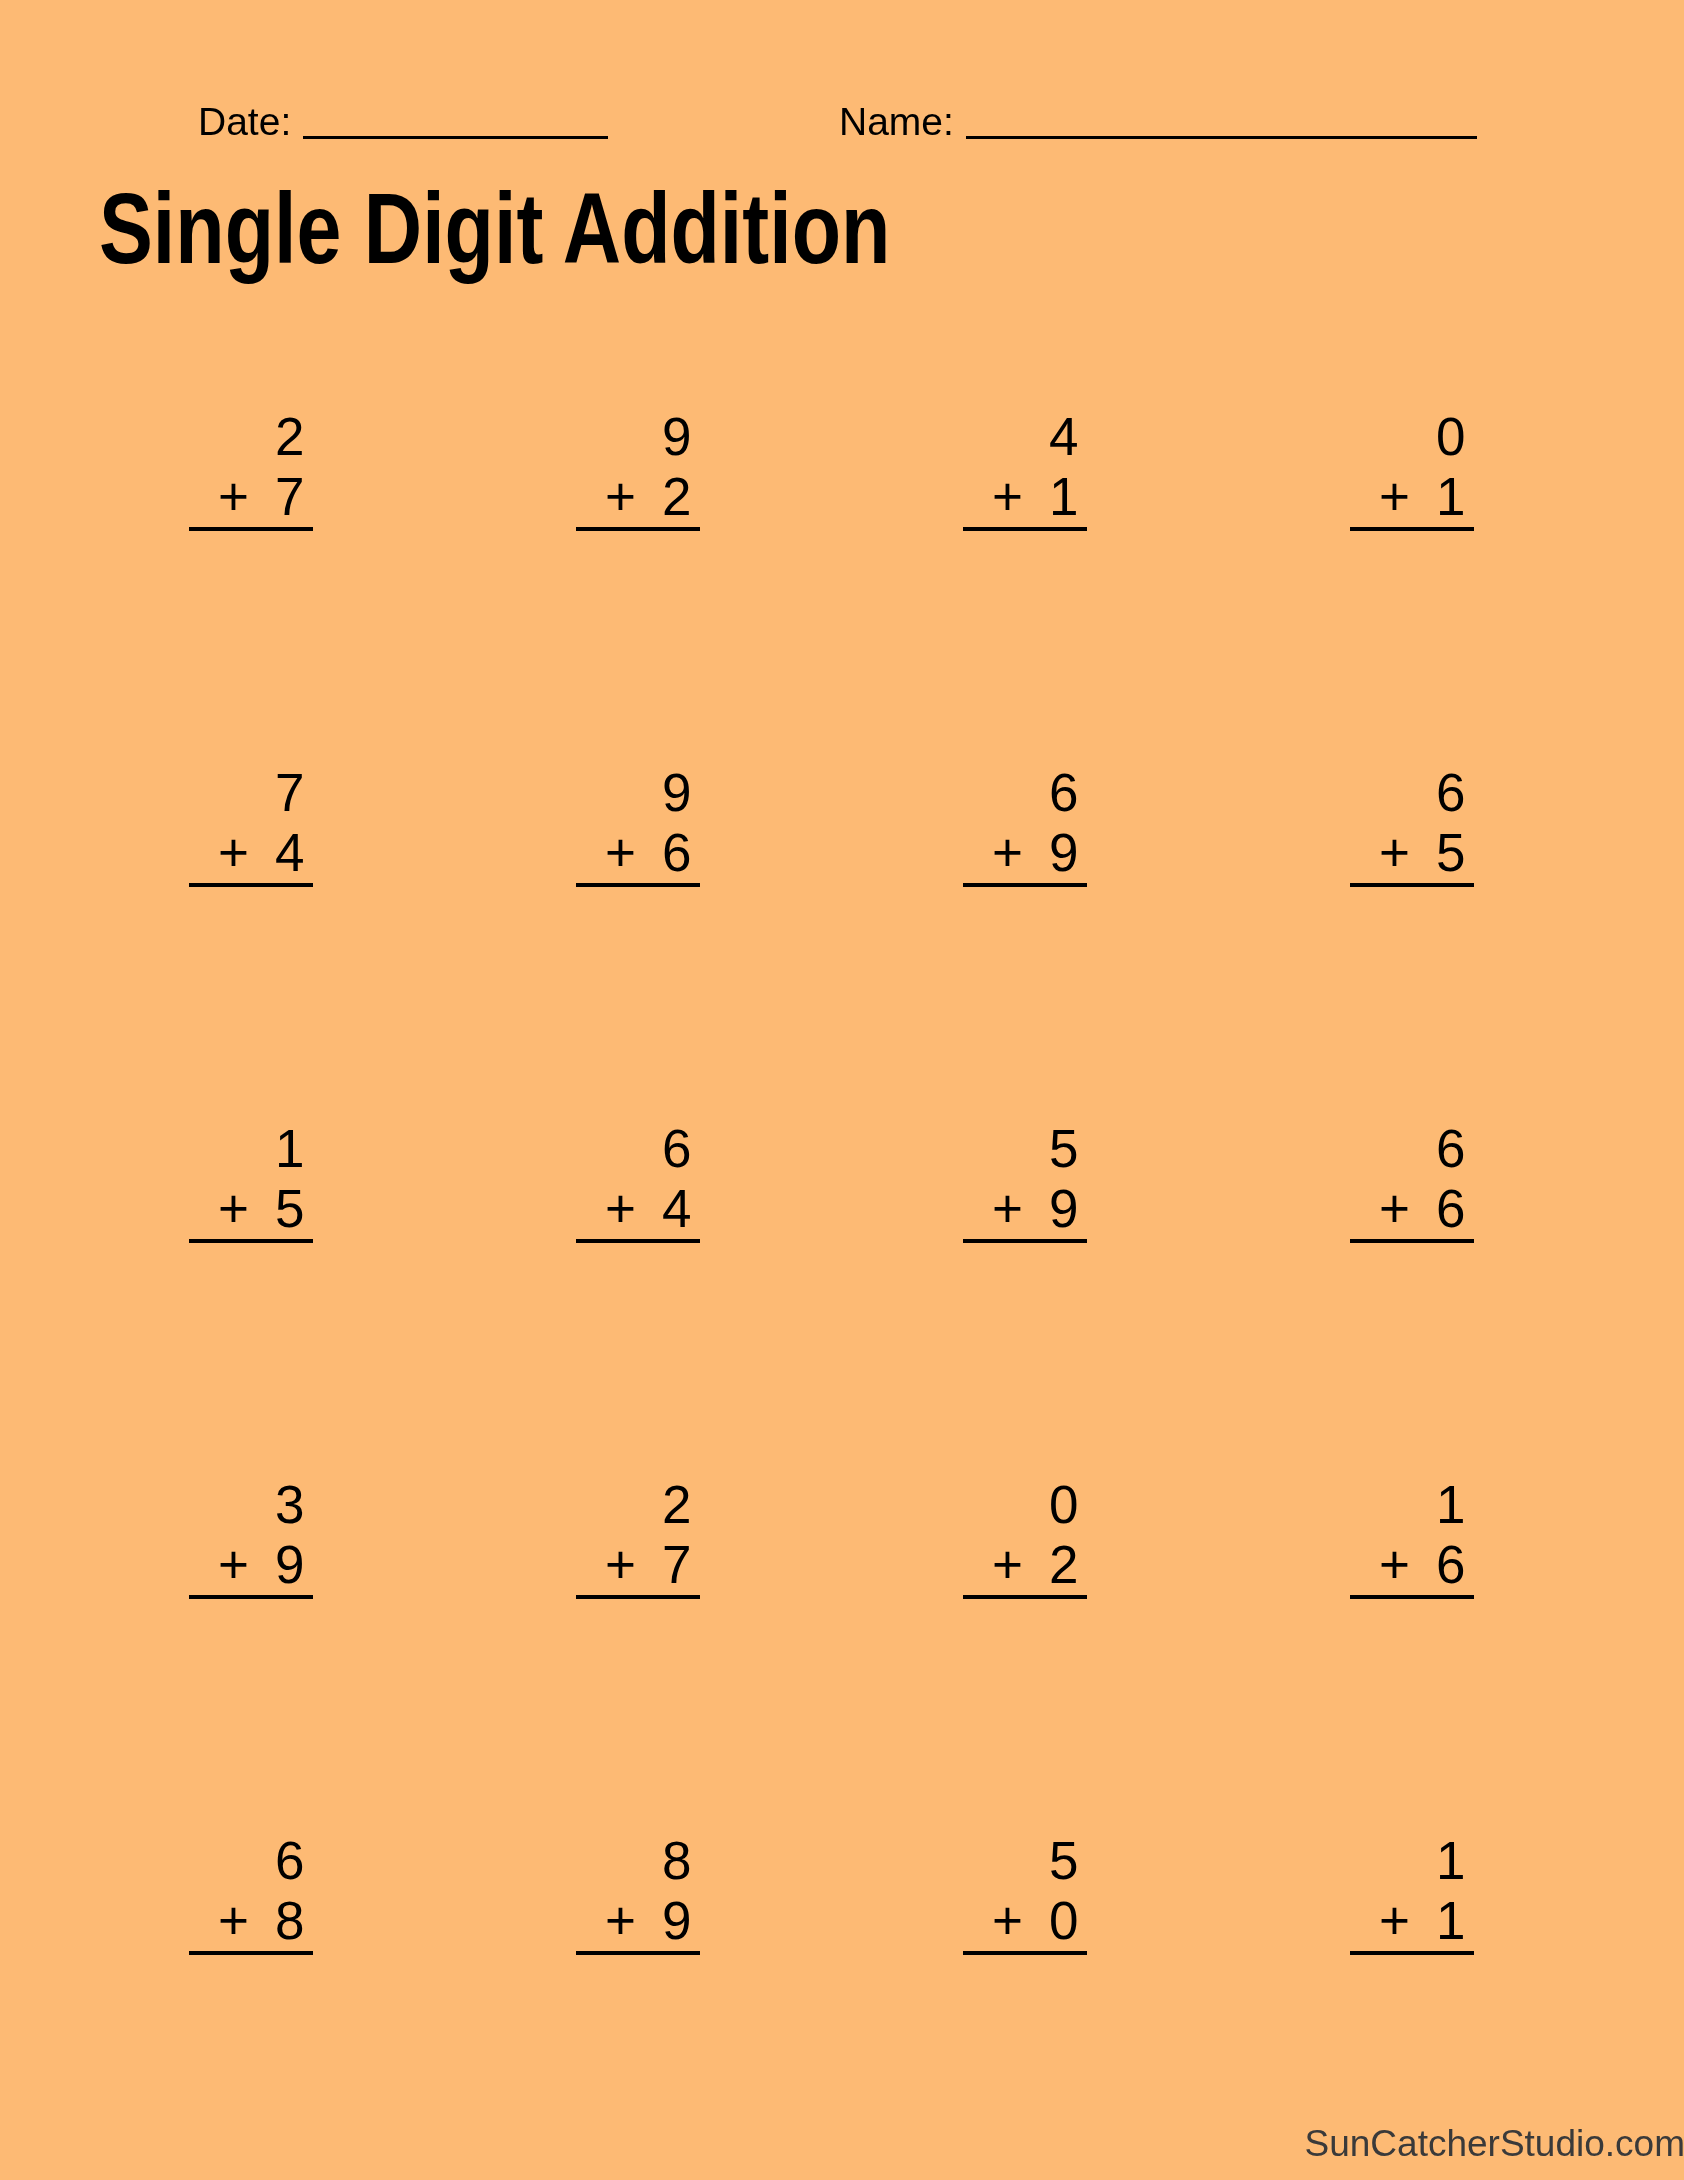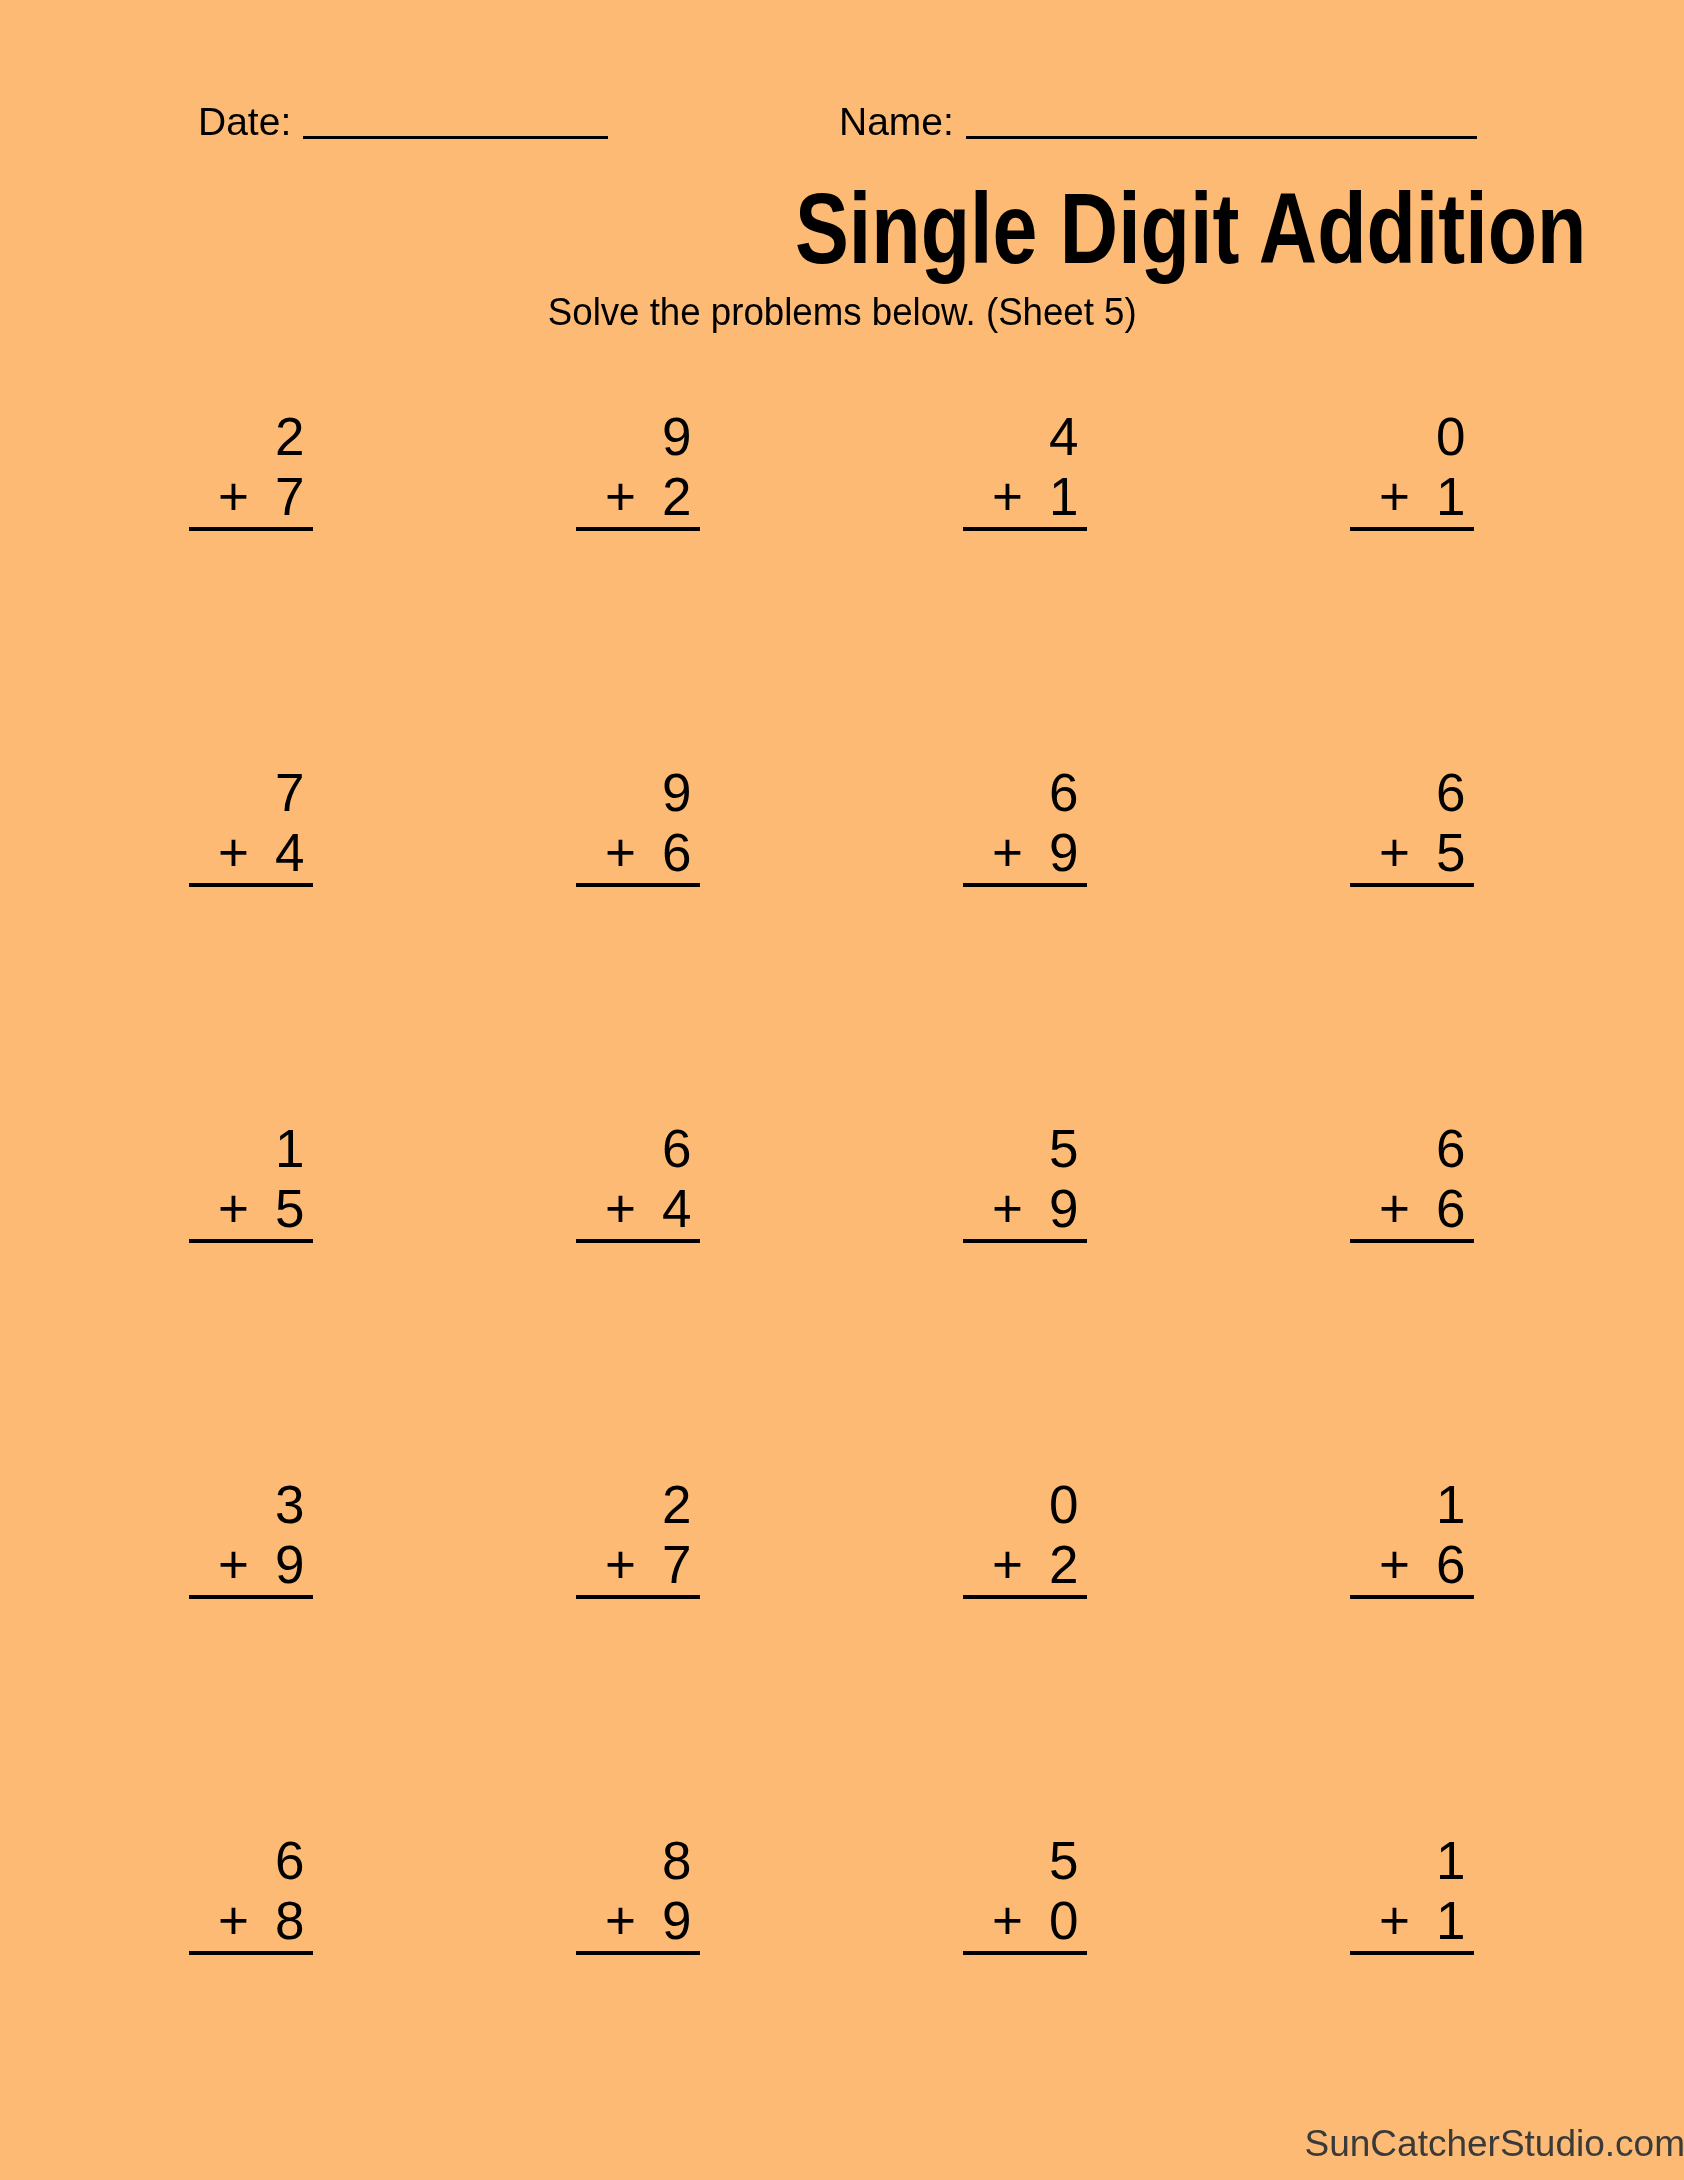--- a/index.html
+++ b/index.html
@@ -35,21 +35,21 @@
   }
   .blank-line.date { width: 305px; }
   .blank-line.name { width: 511px; }
 
   
   .title {
     position: absolute;
     top: 175px;
     left: 0;
     width: 100%;
-    text-align: right;
+    text-align: left;
     font-size: 101px;
     font-weight: bold;
     line-height: 1.05;
     white-space: nowrap;
   }
   .title .squeeze {
     display: inline-block;
     transform: scaleX(0.80);
     transform-origin: center;
   }
@@ -124,224 +124,221 @@
     <span class="blank-line date"></span>
   </div>
   <div class="field field-name">
     <span class="field-label">Name:</span>
     <span class="blank-line name"></span>
   </div>
 
   <div class="title">
     <span class="squeeze">Single Digit Addition</span>
   </div>
-  <div class="subtitle">
-    <span class="squeeze">Solve the problems below. (Sheet 5)</span>
+
+  <div class="problems-grid">
+
+    <div class="problem">
+      <div class="top-addend">2</div>
+      <div class="bottom-row">
+        <span>+</span>
+        <span>7</span>
+      </div>
+      <div class="answer-rule"></div>
+      <div class="answer-space"></div>
+    </div>
+
+    <div class="problem">
+      <div class="top-addend">9</div>
+      <div class="bottom-row">
+        <span>+</span>
+        <span>2</span>
+      </div>
+      <div class="answer-rule"></div>
+      <div class="answer-space"></div>
+    </div>
+
+    <div class="problem">
+      <div class="top-addend">4</div>
+      <div class="bottom-row">
+        <span>+</span>
+        <span>1</span>
+      </div>
+      <div class="answer-rule"></div>
+      <div class="answer-space"></div>
+    </div>
+
+    <div class="problem">
+      <div class="top-addend">0</div>
+      <div class="bottom-row">
+        <span>+</span>
+        <span>1</span>
+      </div>
+      <div class="answer-rule"></div>
+      <div class="answer-space"></div>
+    </div>
+
+    <div class="problem">
+      <div class="top-addend">7</div>
+      <div class="bottom-row">
+        <span>+</span>
+        <span>4</span>
+      </div>
+      <div class="answer-rule"></div>
+      <div class="answer-space"></div>
+    </div>
+
+    <div class="problem">
+      <div class="top-addend">9</div>
+      <div class="bottom-row">
+        <span>+</span>
+        <span>6</span>
+      </div>
+      <div class="answer-rule"></div>
+      <div class="answer-space"></div>
+    </div>
+
+    <div class="problem">
+      <div class="top-addend">6</div>
+      <div class="bottom-row">
+        <span>+</span>
+        <span>9</span>
+      </div>
+      <div class="answer-rule"></div>
+      <div class="answer-space"></div>
+    </div>
+
+    <div class="problem">
+      <div class="top-addend">6</div>
+      <div class="bottom-row">
+        <span>+</span>
+        <span>5</span>
+      </div>
+      <div class="answer-rule"></div>
+      <div class="answer-space"></div>
+    </div>
+
+    <div class="problem">
+      <div class="top-addend">1</div>
+      <div class="bottom-row">
+        <span>+</span>
+        <span>5</span>
+      </div>
+      <div class="answer-rule"></div>
+      <div class="answer-space"></div>
+    </div>
+
+    <div class="problem">
+      <div class="top-addend">6</div>
+      <div class="bottom-row">
+        <span>+</span>
+        <span>4</span>
+      </div>
+      <div class="answer-rule"></div>
+      <div class="answer-space"></div>
+    </div>
+
+    <div class="problem">
+      <div class="top-addend">5</div>
+      <div class="bottom-row">
+        <span>+</span>
+        <span>9</span>
+      </div>
+      <div class="answer-rule"></div>
+      <div class="answer-space"></div>
+    </div>
+
+    <div class="problem">
+      <div class="top-addend">6</div>
+      <div class="bottom-row">
+        <span>+</span>
+        <span>6</span>
+      </div>
+      <div class="answer-rule"></div>
+      <div class="answer-space"></div>
+    </div>
+
+    <div class="problem">
+      <div class="top-addend">3</div>
+      <div class="bottom-row">
+        <span>+</span>
+        <span>9</span>
+      </div>
+      <div class="answer-rule"></div>
+      <div class="answer-space"></div>
+    </div>
+
+    <div class="problem">
+      <div class="top-addend">2</div>
+      <div class="bottom-row">
+        <span>+</span>
+        <span>7</span>
+      </div>
+      <div class="answer-rule"></div>
+      <div class="answer-space"></div>
+    </div>
+
+    <div class="problem">
+      <div class="top-addend">0</div>
+      <div class="bottom-row">
+        <span>+</span>
+        <span>2</span>
+      </div>
+      <div class="answer-rule"></div>
+      <div class="answer-space"></div>
+    </div>
+
+    <div class="problem">
+      <div class="top-addend">1</div>
+      <div class="bottom-row">
+        <span>+</span>
+        <span>6</span>
+      </div>
+      <div class="answer-rule"></div>
+      <div class="answer-space"></div>
+    </div>
+
+    <div class="problem">
+      <div class="top-addend">6</div>
+      <div class="bottom-row">
+        <span>+</span>
+        <span>8</span>
+      </div>
+      <div class="answer-rule"></div>
+      <div class="answer-space"></div>
+    </div>
+
+    <div class="problem">
+      <div class="top-addend">8</div>
+      <div class="bottom-row">
+        <span>+</span>
+        <span>9</span>
+      </div>
+      <div class="answer-rule"></div>
+      <div class="answer-space"></div>
+    </div>
+
+    <div class="problem">
+      <div class="top-addend">5</div>
+      <div class="bottom-row">
+        <span>+</span>
+        <span>0</span>
+      </div>
+      <div class="answer-rule"></div>
+      <div class="answer-space"></div>
+    </div>
+
+    <div class="problem">
+      <div class="top-addend">1</div>
+      <div class="bottom-row">
+        <span>+</span>
+        <span>1</span>
+      </div>
+      <div class="answer-rule"></div>
+      <div class="answer-space"></div>
+    </div>
+
   </div>
 
-  <div class="problems-grid">
-
-    <div class="problem">
-      <div class="top-addend">2</div>
-      <div class="bottom-row">
-        <span>+</span>
-        <span>7</span>
-      </div>
-      <div class="answer-rule"></div>
-      <div class="answer-space"></div>
-    </div>
-
-    <div class="problem">
-      <div class="top-addend">9</div>
-      <div class="bottom-row">
-        <span>+</span>
-        <span>2</span>
-      </div>
-      <div class="answer-rule"></div>
-      <div class="answer-space"></div>
-    </div>
-
-    <div class="problem">
-      <div class="top-addend">4</div>
-      <div class="bottom-row">
-        <span>+</span>
-        <span>1</span>
-      </div>
-      <div class="answer-rule"></div>
-      <div class="answer-space"></div>
-    </div>
-
-    <div class="problem">
-      <div class="top-addend">0</div>
-      <div class="bottom-row">
-        <span>+</span>
-        <span>1</span>
-      </div>
-      <div class="answer-rule"></div>
-      <div class="answer-space"></div>
-    </div>
-
-    <div class="problem">
-      <div class="top-addend">7</div>
-      <div class="bottom-row">
-        <span>+</span>
-        <span>4</span>
-      </div>
-      <div class="answer-rule"></div>
-      <div class="answer-space"></div>
-    </div>
-
-    <div class="problem">
-      <div class="top-addend">9</div>
-      <div class="bottom-row">
-        <span>+</span>
-        <span>6</span>
-      </div>
-      <div class="answer-rule"></div>
-      <div class="answer-space"></div>
-    </div>
-
-    <div class="problem">
-      <div class="top-addend">6</div>
-      <div class="bottom-row">
-        <span>+</span>
-        <span>9</span>
-      </div>
-      <div class="answer-rule"></div>
-      <div class="answer-space"></div>
-    </div>
-
-    <div class="problem">
-      <div class="top-addend">6</div>
-      <div class="bottom-row">
-        <span>+</span>
-        <span>5</span>
-      </div>
-      <div class="answer-rule"></div>
-      <div class="answer-space"></div>
-    </div>
-
-    <div class="problem">
-      <div class="top-addend">1</div>
-      <div class="bottom-row">
-        <span>+</span>
-        <span>5</span>
-      </div>
-      <div class="answer-rule"></div>
-      <div class="answer-space"></div>
-    </div>
-
-    <div class="problem">
-      <div class="top-addend">6</div>
-      <div class="bottom-row">
-        <span>+</span>
-        <span>4</span>
-      </div>
-      <div class="answer-rule"></div>
-      <div class="answer-space"></div>
-    </div>
-
-    <div class="problem">
-      <div class="top-addend">5</div>
-      <div class="bottom-row">
-        <span>+</span>
-        <span>9</span>
-      </div>
-      <div class="answer-rule"></div>
-      <div class="answer-space"></div>
-    </div>
-
-    <div class="problem">
-      <div class="top-addend">6</div>
-      <div class="bottom-row">
-        <span>+</span>
-        <span>6</span>
-      </div>
-      <div class="answer-rule"></div>
-      <div class="answer-space"></div>
-    </div>
-
-    <div class="problem">
-      <div class="top-addend">3</div>
-      <div class="bottom-row">
-        <span>+</span>
-        <span>9</span>
-      </div>
-      <div class="answer-rule"></div>
-      <div class="answer-space"></div>
-    </div>
-
-    <div class="problem">
-      <div class="top-addend">2</div>
-      <div class="bottom-row">
-        <span>+</span>
-        <span>7</span>
-      </div>
-      <div class="answer-rule"></div>
-      <div class="answer-space"></div>
-    </div>
-
-    <div class="problem">
-      <div class="top-addend">0</div>
-      <div class="bottom-row">
-        <span>+</span>
-        <span>2</span>
-      </div>
-      <div class="answer-rule"></div>
-      <div class="answer-space"></div>
-    </div>
-
-    <div class="problem">
-      <div class="top-addend">1</div>
-      <div class="bottom-row">
-        <span>+</span>
-        <span>6</span>
-      </div>
-      <div class="answer-rule"></div>
-      <div class="answer-space"></div>
-    </div>
-
-    <div class="problem">
-      <div class="top-addend">6</div>
-      <div class="bottom-row">
-        <span>+</span>
-        <span>8</span>
-      </div>
-      <div class="answer-rule"></div>
-      <div class="answer-space"></div>
-    </div>
-
-    <div class="problem">
-      <div class="top-addend">8</div>
-      <div class="bottom-row">
-        <span>+</span>
-        <span>9</span>
-      </div>
-      <div class="answer-rule"></div>
-      <div class="answer-space"></div>
-    </div>
-
-    <div class="problem">
-      <div class="top-addend">5</div>
-      <div class="bottom-row">
-        <span>+</span>
-        <span>0</span>
-      </div>
-      <div class="answer-rule"></div>
-      <div class="answer-space"></div>
-    </div>
-
-    <div class="problem">
-      <div class="top-addend">1</div>
-      <div class="bottom-row">
-        <span>+</span>
-        <span>1</span>
-      </div>
-      <div class="answer-rule"></div>
-      <div class="answer-space"></div>
-    </div>
-
-  </div>
-
   <div class="footer">SunCatcherStudio.com</div>
 
 </div>
 
 
 </body></html>

